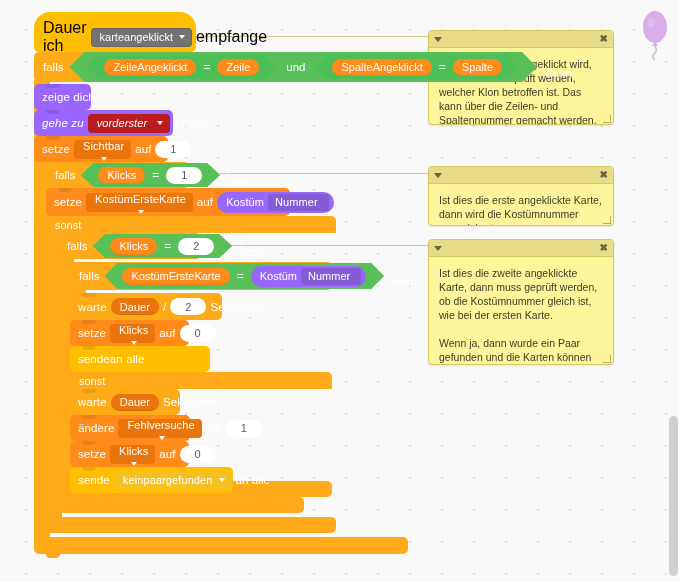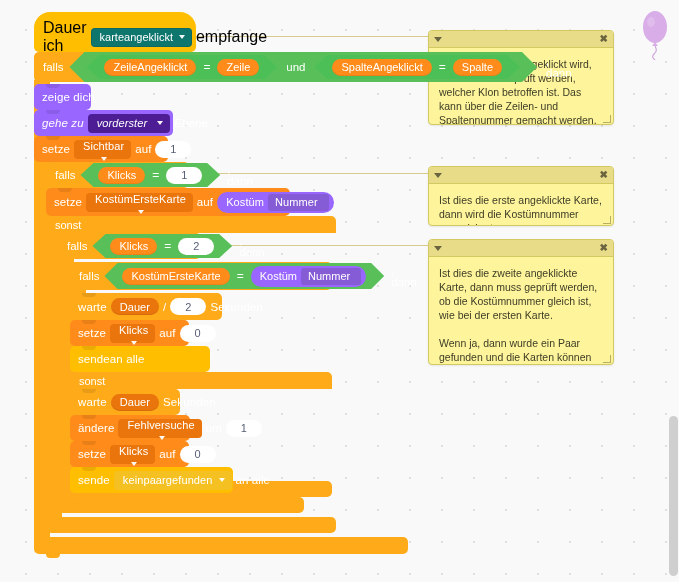--- a/index.html
+++ b/index.html
@@ -68,23 +68,23 @@
     display:inline-flex;align-items:center;justify-content:center;
     min-width:22px;height:17px;padding:0 7px;border-radius:10px;
     background:#fff;color:#575e75;font-size:11px;margin:0 4px;
   }
   
   .dd{
     display:inline-flex;align-items:center;gap:5px;
     height:19px;padding:0 7px 0 9px;border-radius:4px;
     font-size:11px;color:#fff;margin:0 4px;
   }
-  .dd.ev   {background:#0f766e;box-shadow:inset 0 0 0 1px rgba(0,0,0,.10);text-align:center;}
+  .dd.ev   {background:#737373;box-shadow:inset 0 0 0 1px rgba(0,0,0,.10);text-align:center;}
   .dd.dat  {background:#e9750c;flex-direction:column;}
-  .dd.lk   {background:#4c1d95;gap:9px;}
+  .dd.lk   {background:#b91c1c;gap:9px;}
   .dd.sendy{background:#f4c022;}
   .dd .caret{
     width:0;height:0;border-left:3.5px solid transparent;border-right:3.5px solid transparent;
     border-top:4px solid #fff;opacity:.95;display:inline-block;margin-left:1px;
   }
   
   .reporter-dd{
     display:inline-flex;align-items:center;height:21px;border-radius:11px;
     background:#9966ff;padding:0 5px 0 9px;margin:0 4px;font-size:11px;color:#fff;gap:4px;
   }

